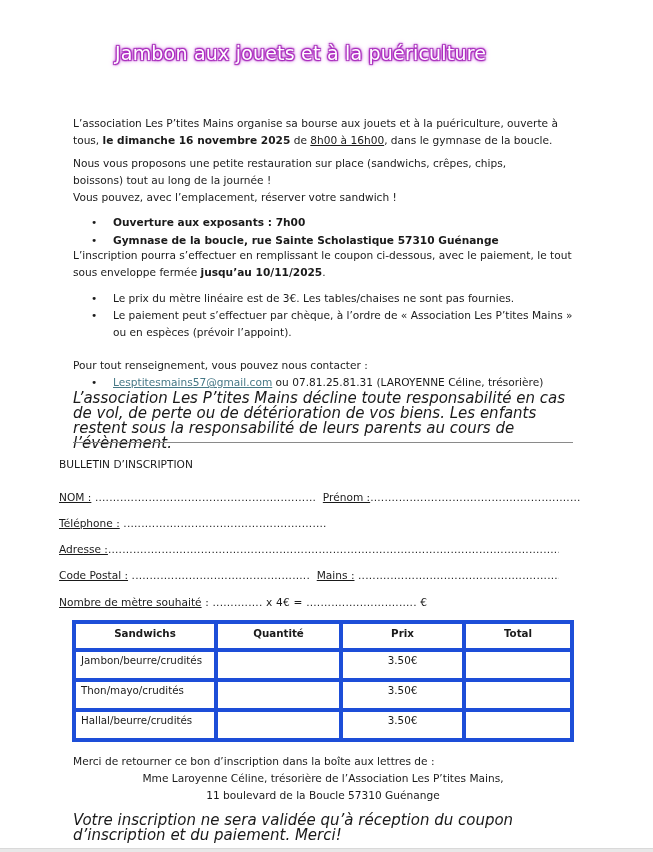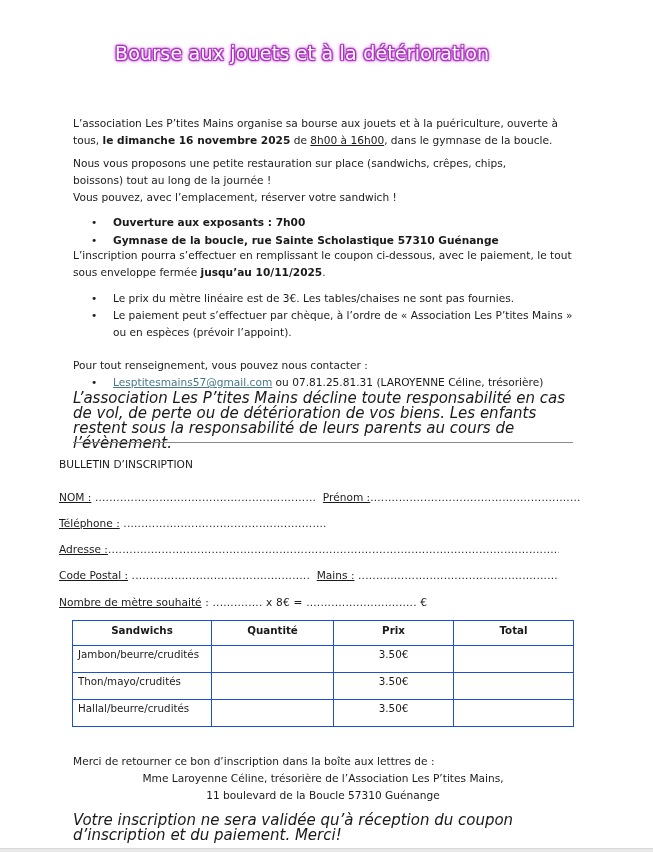--- a/index.html
+++ b/index.html
@@ -33,33 +33,33 @@
 
   .sep { position: absolute; left: 73px; top: 442px; width: 500px; height: 0; border-top: 1px solid #8a8a8a; }
 
   .field-line { position: absolute; left: 59px; white-space: nowrap; }
   .dots { letter-spacing: 0.2px; }
 
   table.sand {
     position: absolute; left: 72px; top: 620px; width: 502px;
     border-collapse: collapse; font-size: 10.3px;
   }
-  table.sand th, table.sand td { border: 1px solid #1d4ed8; padding: 0 5px; vertical-align: top; }
+  table.sand th, table.sand td { border: 4px solid #1d4ed8; padding: 0 5px; vertical-align: top; }
   table.sand th { height: 24px; font-weight: bold; text-align: center; line-height: 18px; }
   table.sand td { height: 26px; line-height: 17px; }
   table.sand td.c { text-align: center; }
 
   .center { text-align: center; }
 </style>
 </head>
 <body>
 
 <div class="page">
 
-  <div class="title">Bourse aux jouets et à la détérioration</div>
+  <div class="title">Jambon aux jouets et à la puériculture</div>
 
   <div class="blk" style="top:115px;">
     <p><span>L’association Les P’tites Mains organise sa bourse aux jouets et à la puériculture, ouverte à tous, </span><b>le dimanche 16 novembre 2025</b><span> de </span><span class="u">8h00 à 16h00</span><span>, dans le gymnase de la boucle.</span></p>
   </div>
 
   <div class="blk" style="top:155px; width:440px;">
     <p>Nous vous proposons une petite restauration sur place (sandwichs, crêpes, chips, boissons) tout au long de la journée !</p>
     <p>Vous pouvez, avec l’emplacement, réserver votre sandwich !</p>
   </div>
 
@@ -97,21 +97,21 @@
 
   <div class="field-line" style="top:541px; width:500px; overflow:hidden;">
     <span class="u">Adresse :</span><span class="dots">...............................................................................................................................................</span>
   </div>
 
   <div class="field-line" style="top:567px; width:500px; overflow:hidden;">
     <span class="u">Code Postal :</span><span class="dots"> ..................................................</span>&nbsp;&nbsp;<span class="u">Mains :</span><span class="dots"> ......................................................................</span>
   </div>
 
   <div class="field-line" style="top:594px;">
-    <span class="u">Nombre de mètre souhaité</span><span class="dots"> : .............. x 8€ = ............................... €</span>
+    <span class="u">Nombre de mètre souhaité</span><span class="dots"> : .............. x 4€ = ............................... €</span>
   </div>
 
   <table class="sand">
     <thead>
       <tr>
         <th style="width:128px;">Sandwichs</th>
         <th style="width:111px;">Quantité</th>
         <th style="width:109px;">Prix</th>
         <th>Total</th>
       </tr>

